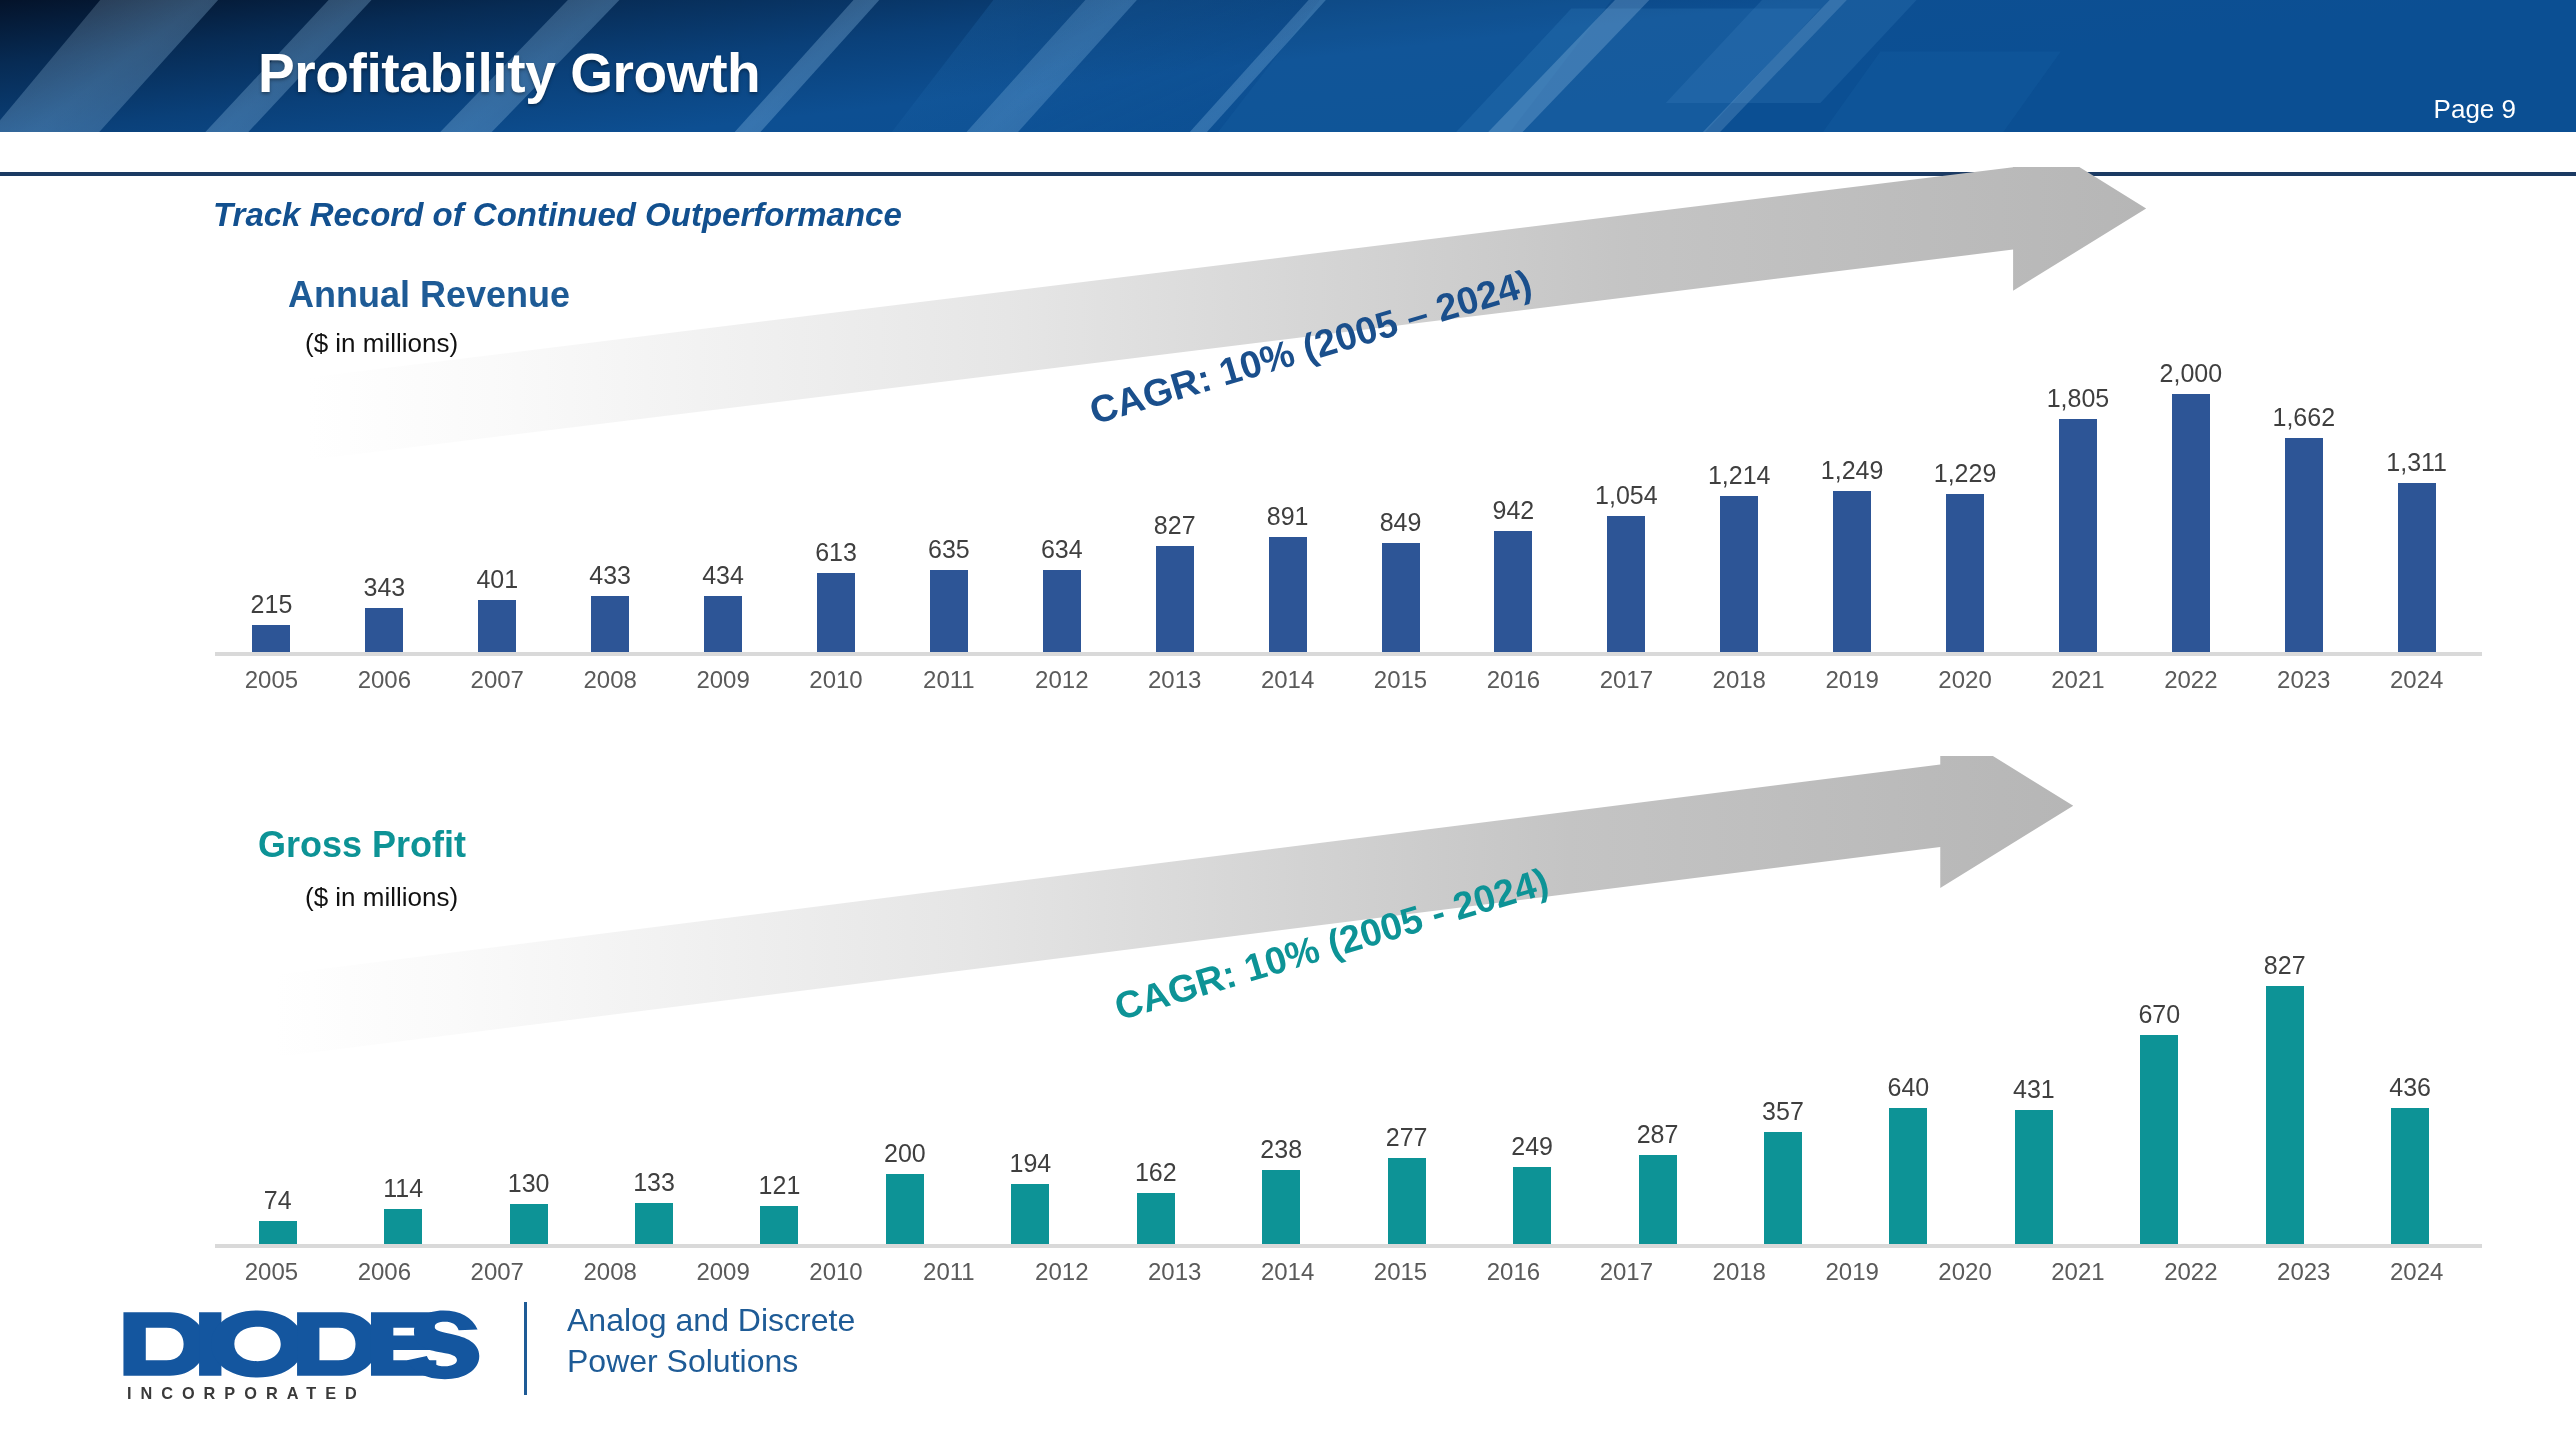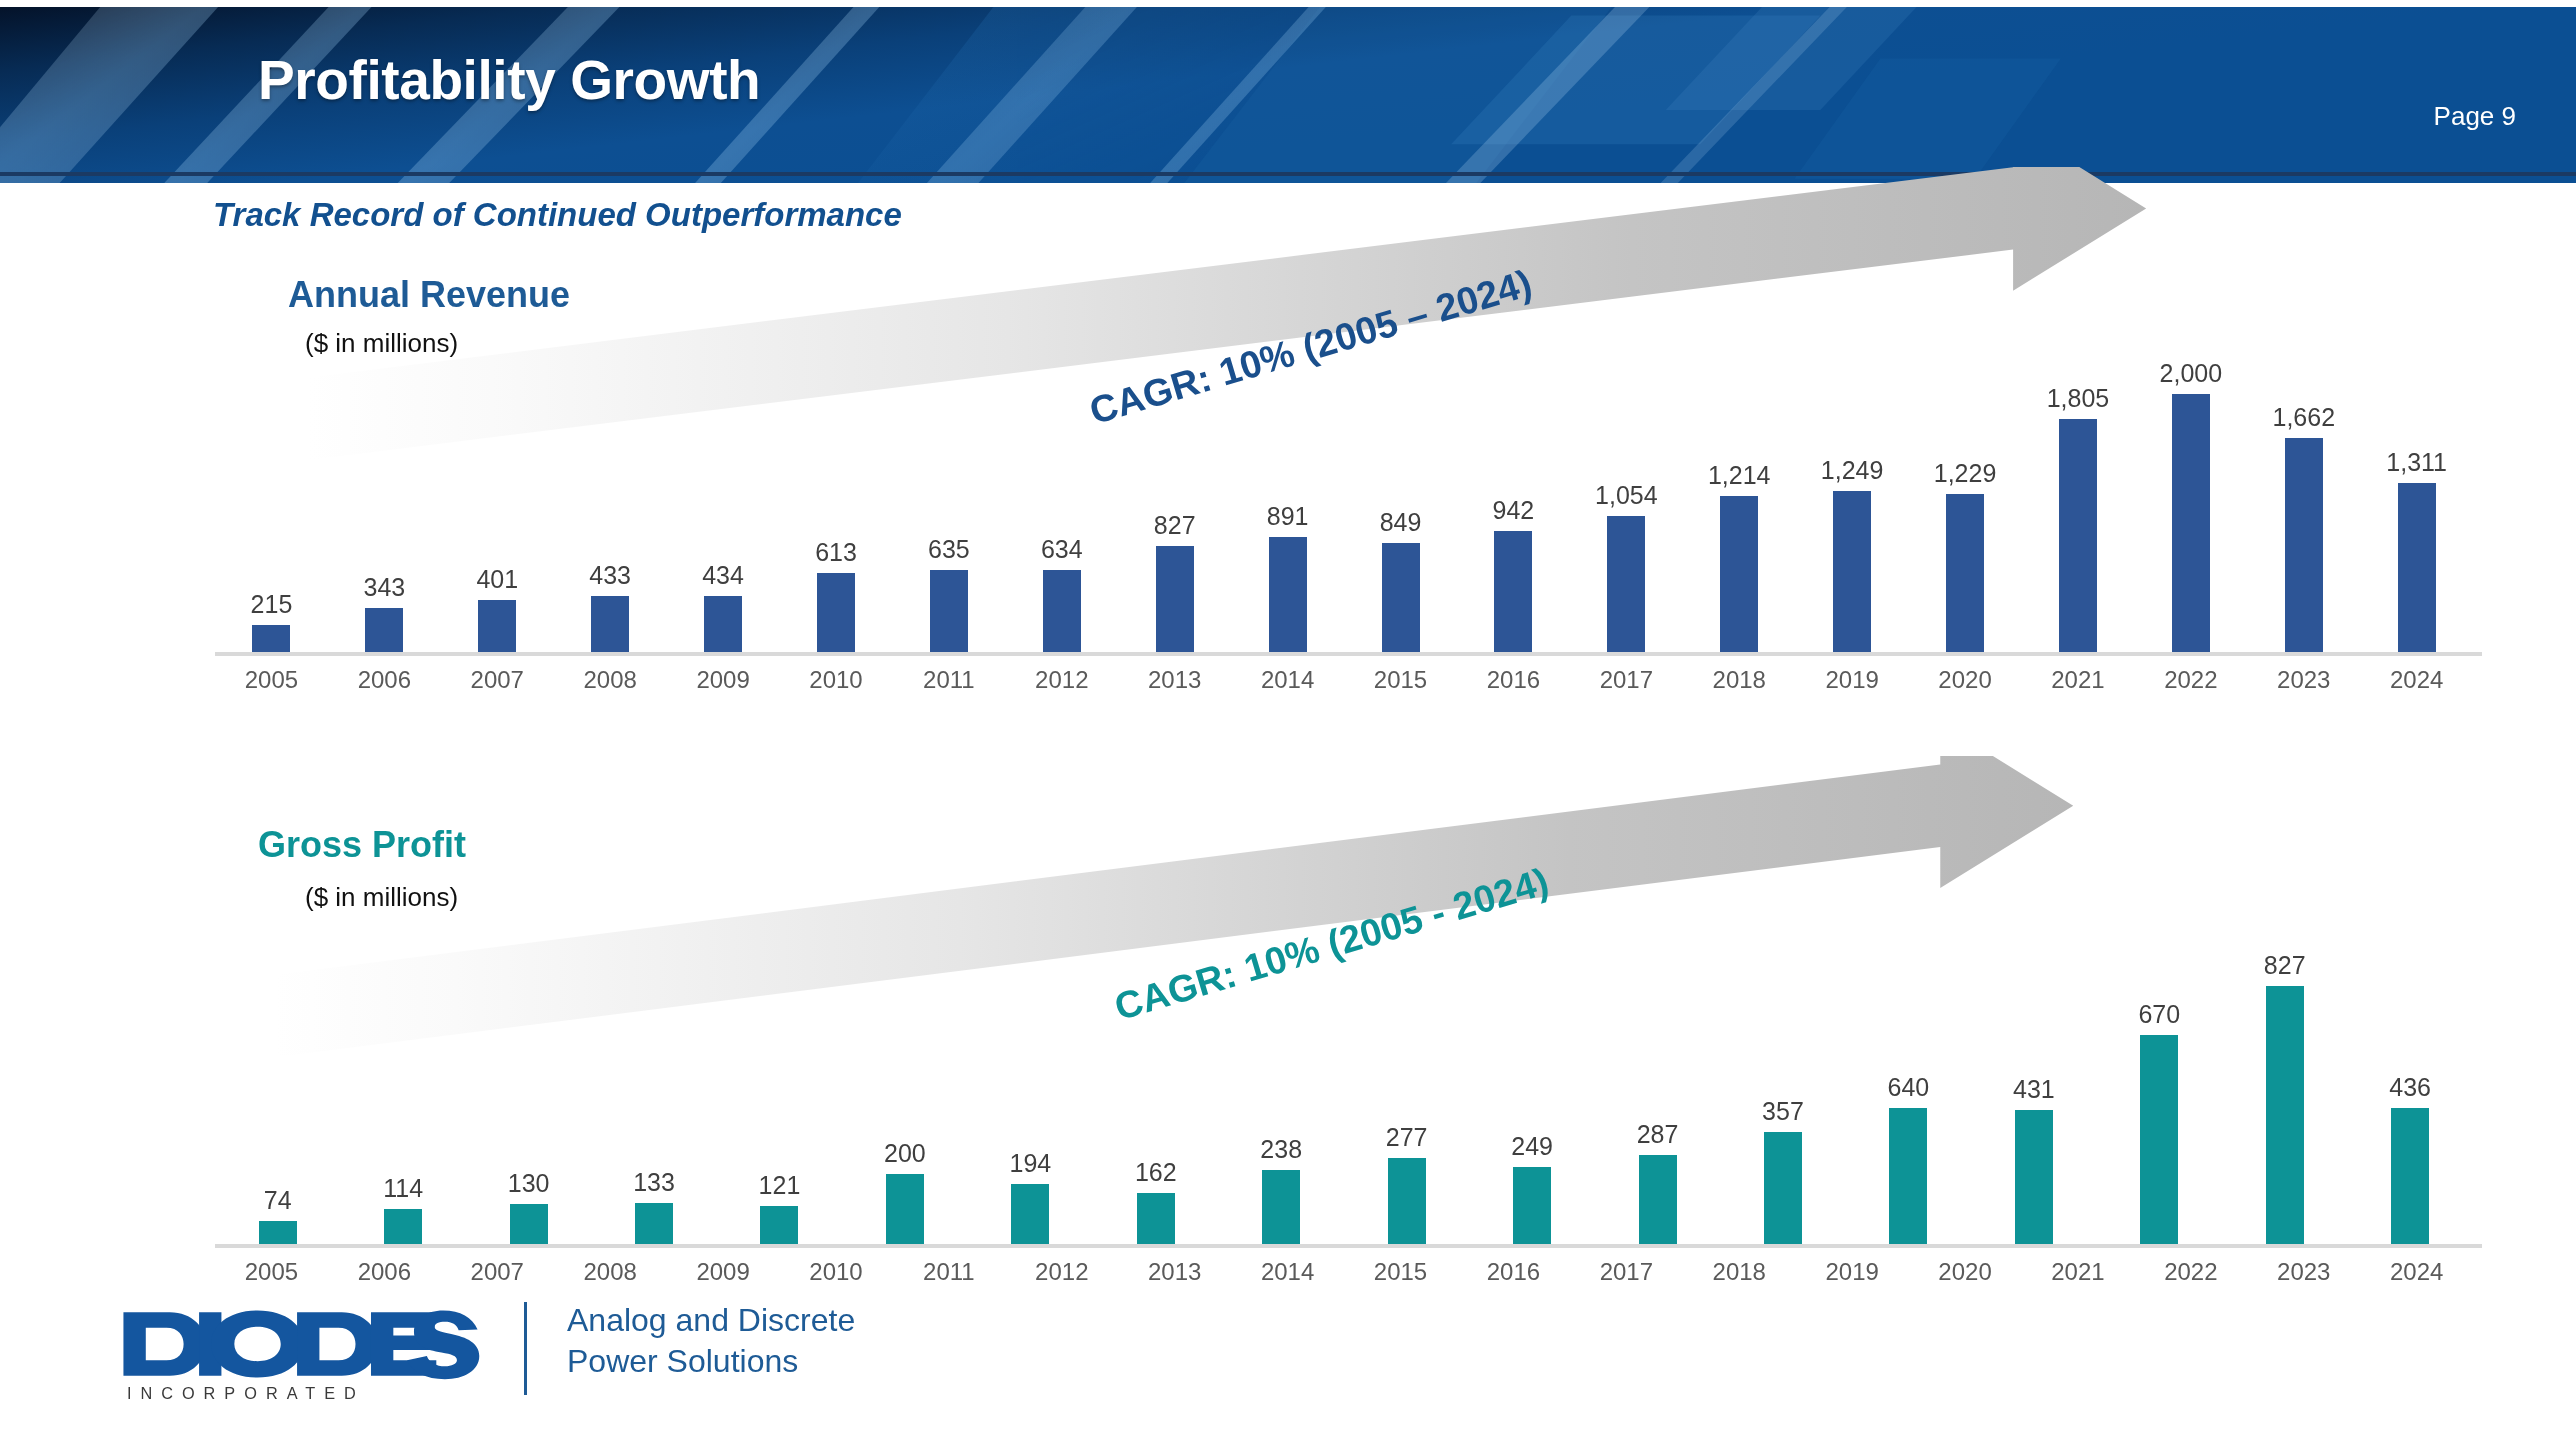--- a/index.html
+++ b/index.html
@@ -6,21 +6,21 @@
   html,body { width:2576px; height:1449px; }
   body {
     font-family: "Liberation Sans", sans-serif;
     background:#ffffff;
     position:relative;
     overflow:hidden;
   }
 
   
   #header {
-    position:absolute; left:0; top:7px; width:2576px; height:176px;
+    position:absolute; left:0; top:0; width:2576px; height:132px;
     background:#0b4f93;
     overflow:hidden;
   }
   #header-bg {
     position:absolute; left:0; top:0; width:2576px; height:176px;
   }
   #header-title {
     position:absolute; left:258px; top:41px;
     font-size:55px; font-weight:bold; color:#ffffff;
     letter-spacing:-0.4px;
@@ -110,21 +110,21 @@
   }
   #cagr-text-1 { color:#1a4f8c; left:1091px; top:391px; transform:rotate(-16.5deg); }
   #cagr-text-2 { color:#0d9396; left:1116px; top:987px; transform:rotate(-16.5deg); }
 
   
   #footer { position:absolute; left:0; bottom:0; width:2576px; height:163px; }
   #logo-wrap { position:absolute; left:120px; top:20.6px; }
   #logo-word { display:block; }
   #logo-inc {
     margin-top:3.4px; margin-left:6.9px;
-    font-size:16.3px; font-weight:normal; color:#3a3a3a;
+    font-size:16.3px; font-weight:bold; color:#3a3a3a;
     letter-spacing:9px;
   }
   #logo-divider {
     position:absolute; left:524px; top:15.5px;
     width:2.6px; height:93px; background:#1e5b96;
   }
   #tagline {
     position:absolute; left:567px; top:13.7px;
     font-size:32px; color:#1e5b96; line-height:1.28;
   }

